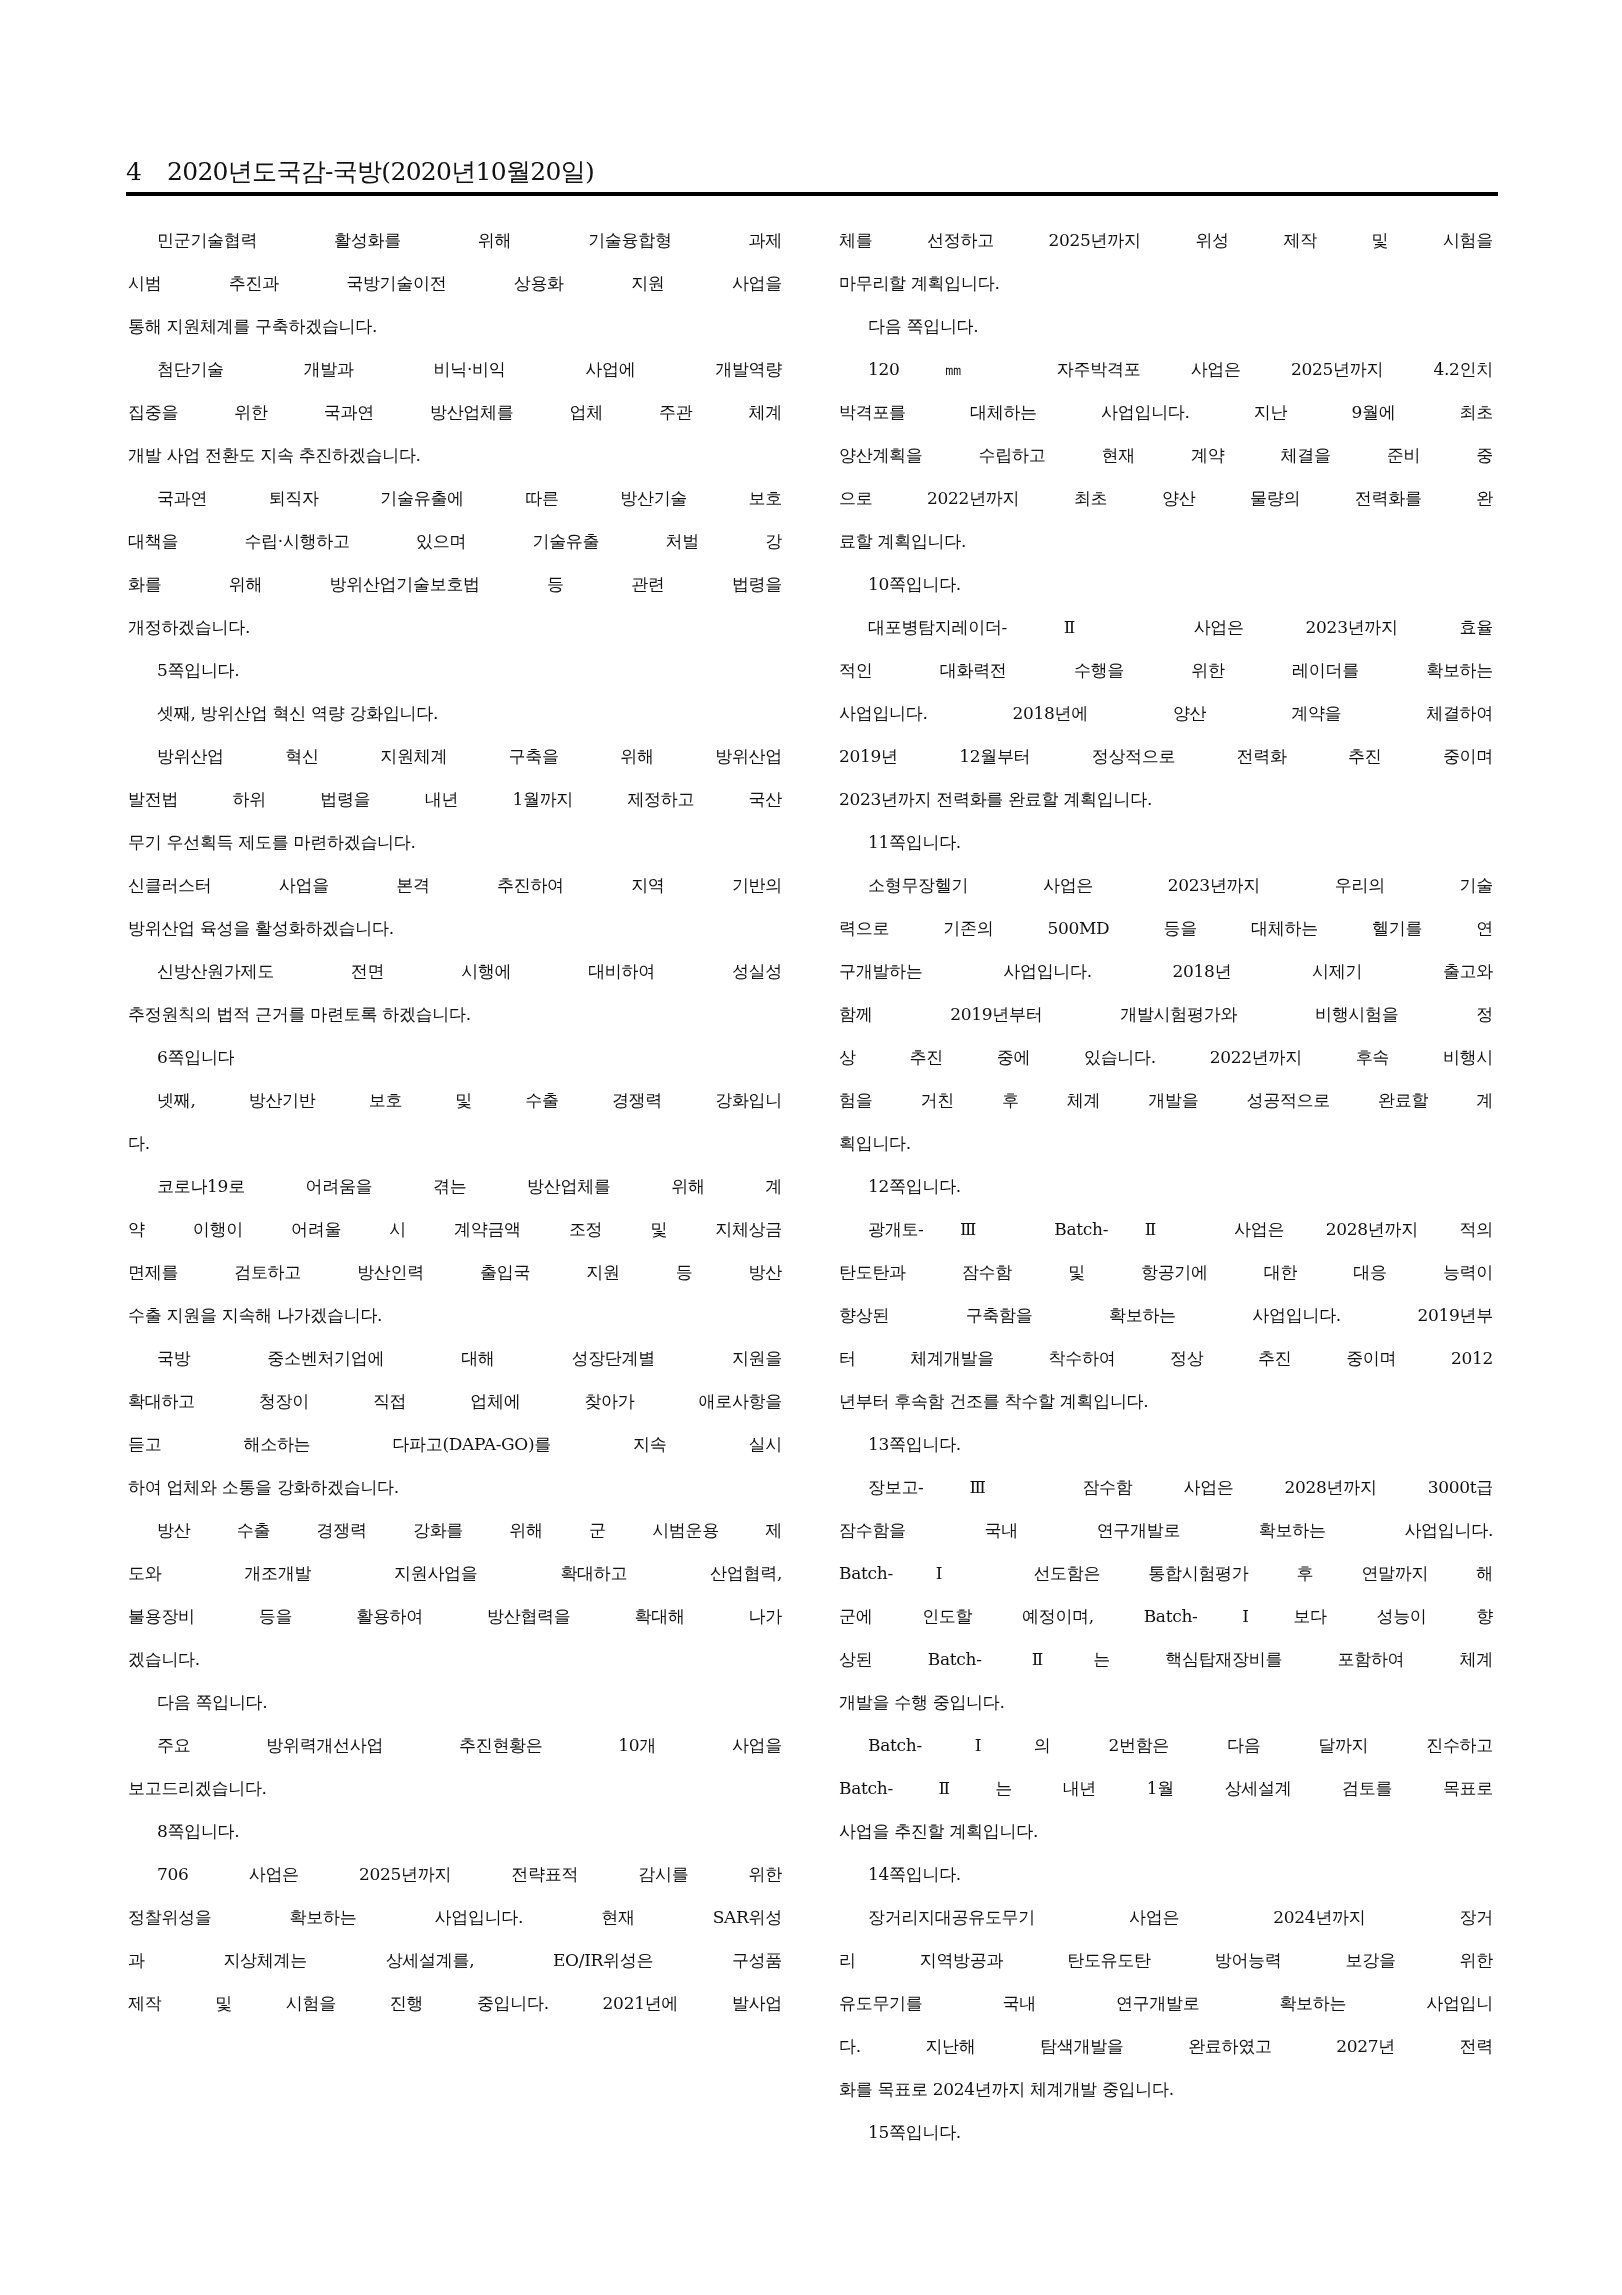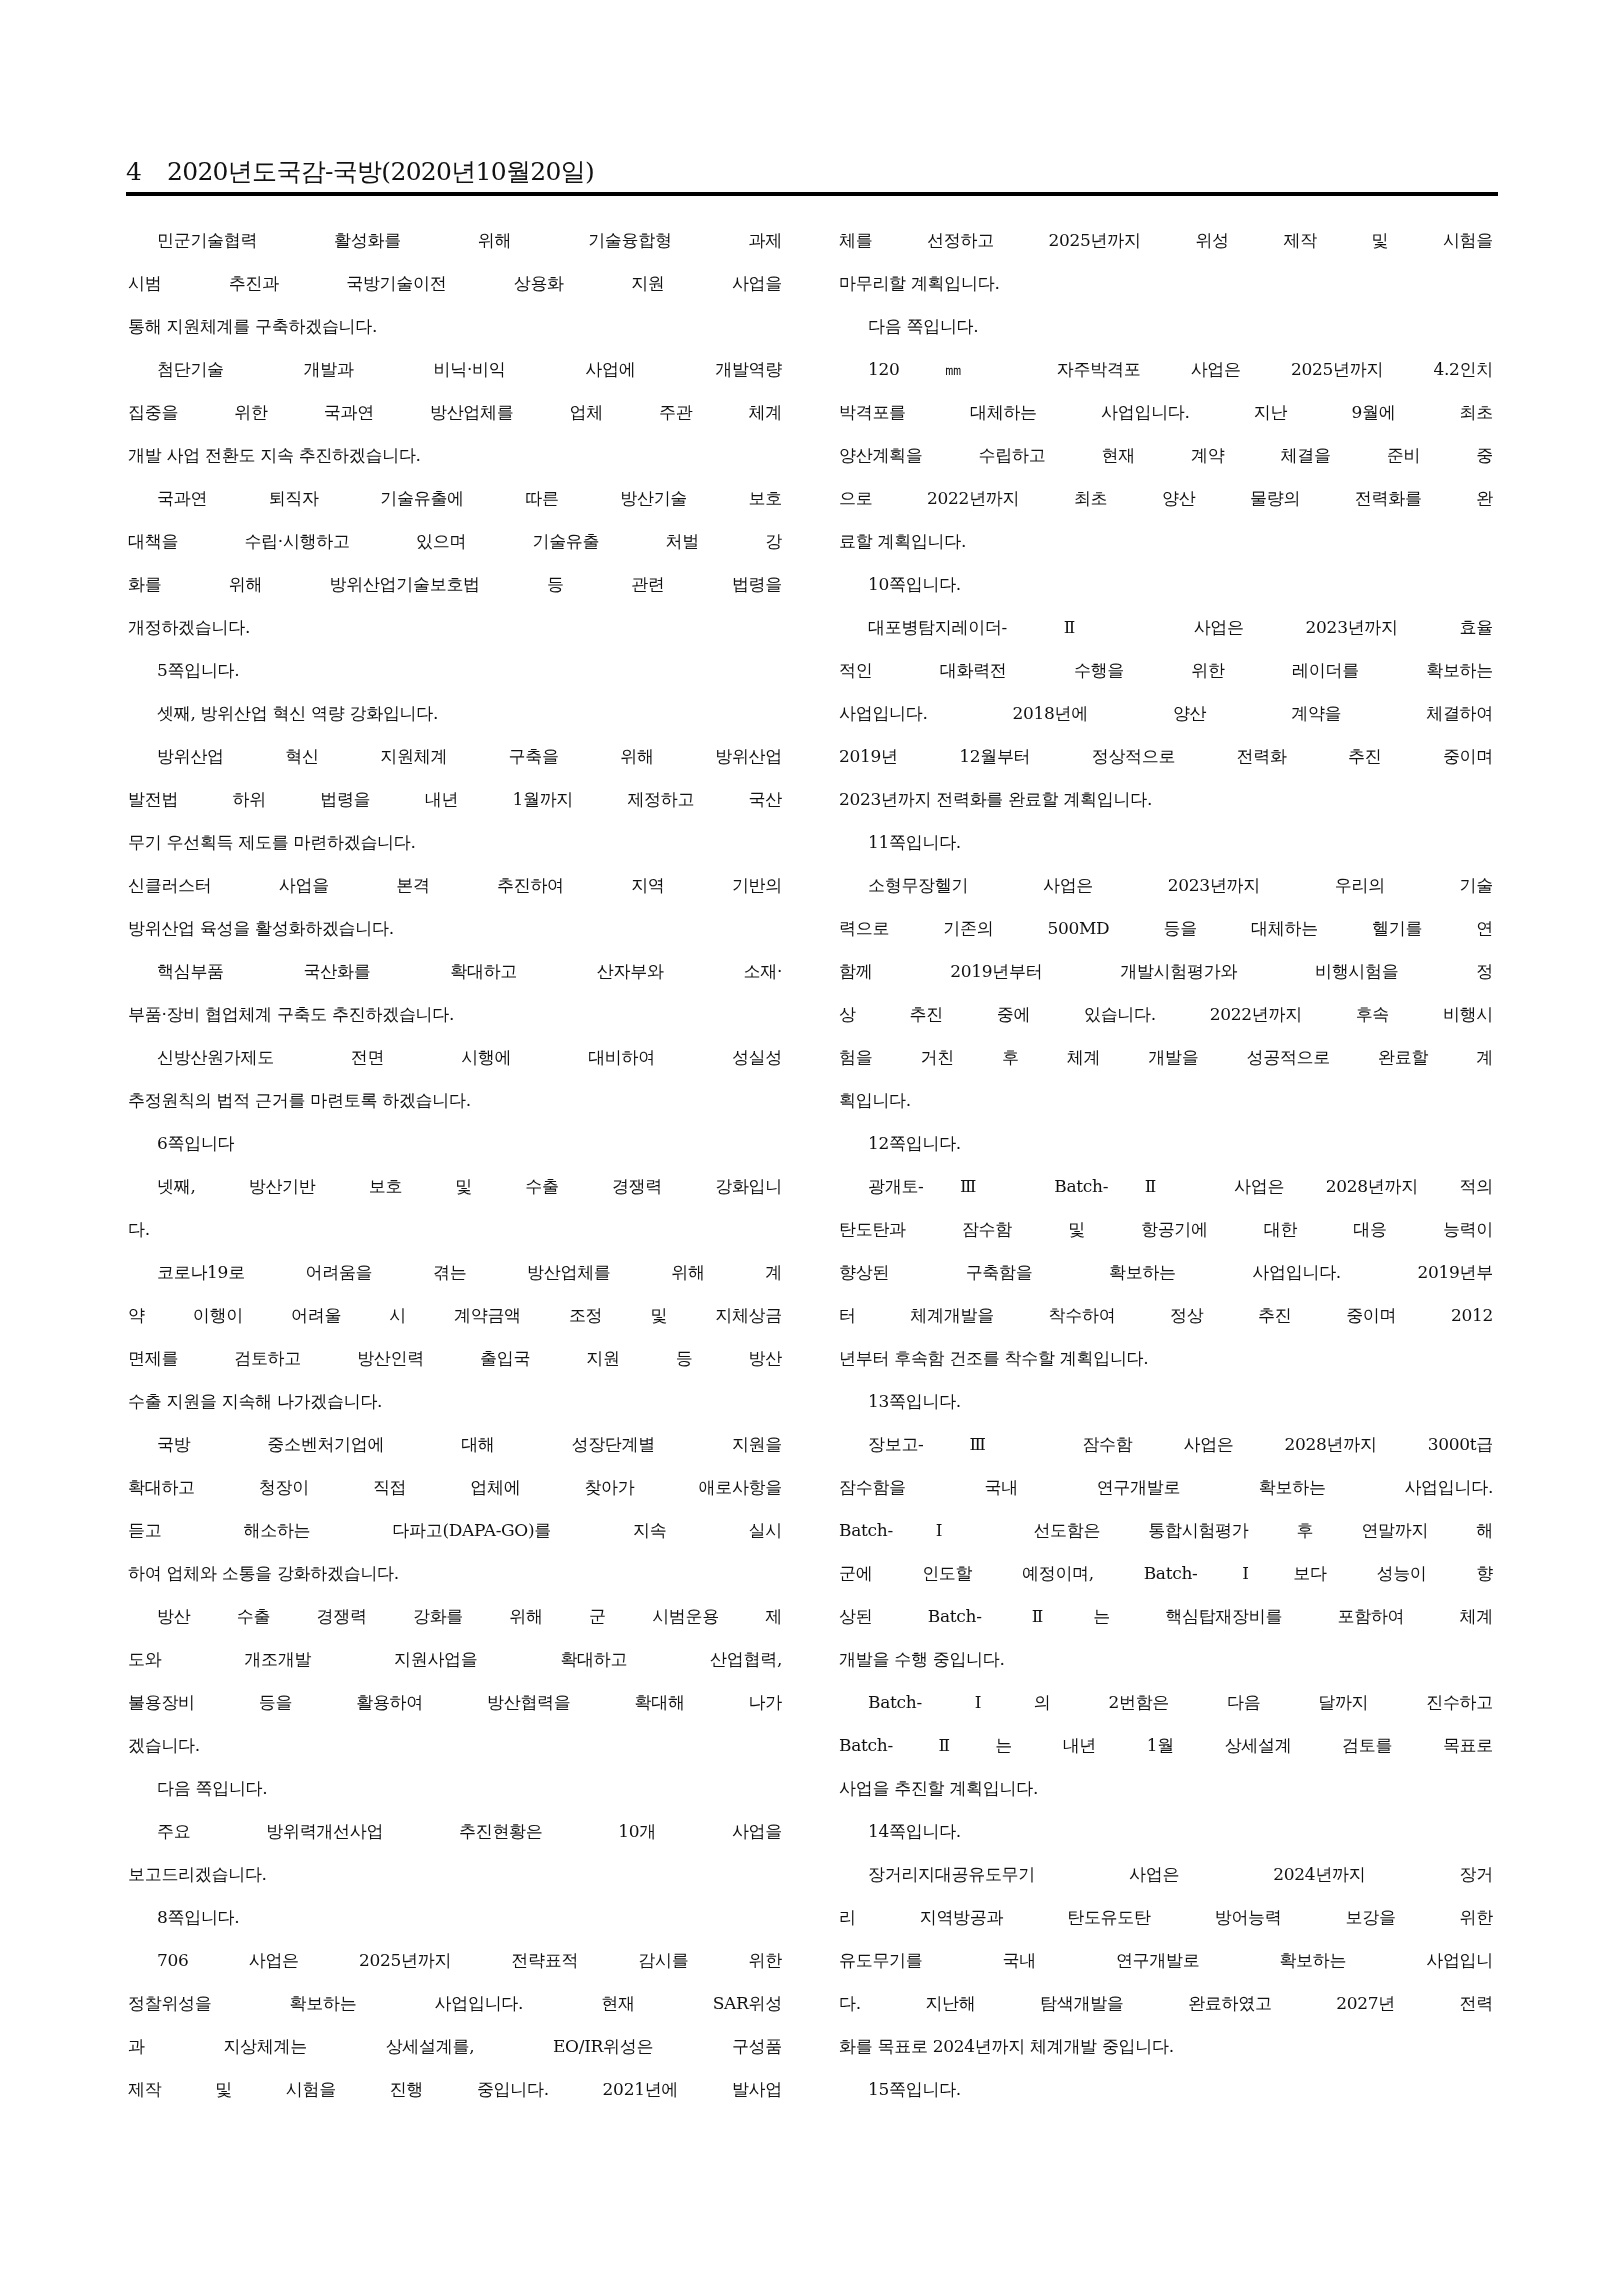--- a/index.html
+++ b/index.html
@@ -60,24 +60,20 @@
       <span class="line last" style="padding-left: 29px;">셋째, 방위산업 혁신 역량 강화입니다.</span>
     </p>
     <p>
       <span class="line" style="padding-left: 29px;">방위산업 혁신 지원체계 구축을 위해 방위산업</span>
       <span class="line">발전법 하위 법령을 내년 1월까지 제정하고 국산</span>
       <span class="line last">무기 우선획득 제도를 마련하겠습니다.</span>
     </p>
     <p>
       <span class="line">신클러스터 사업을 본격 추진하여 지역 기반의</span>
       <span class="line last">방위산업 육성을 활성화하겠습니다.</span>
-    </p>
-    <p>
-      <span class="line" style="padding-left: 29px;">핵심부품 국산화를 확대하고 산자부와 소재·</span>
-      <span class="line last">부품·장비 협업체계 구축도 추진하겠습니다.</span>
     </p>
     <p>
       <span class="line" style="padding-left: 29px;">신방산원가제도 전면 시행에 대비하여 성실성</span>
       <span class="line last">추정원칙의 법적 근거를 마련토록 하겠습니다.</span>
     </p>
     <p>
       <span class="line last" style="padding-left: 29px;">6쪽입니다</span>
     </p>
     <p>
       <span class="line" style="padding-left: 29px;">넷째, 방산기반 보호 및 수출 경쟁력 강화입니</span>
@@ -142,20 +138,21 @@
       <span class="line">사업입니다. 2018년에 양산 계약을 체결하여</span>
       <span class="line">2019년 12월부터 정상적으로 전력화 추진 중이며</span>
       <span class="line last">2023년까지 전력화를 완료할 계획입니다.</span>
     </p>
     <p>
       <span class="line last" style="padding-left: 29px;">11쪽입니다.</span>
     </p>
     <p>
       <span class="line" style="padding-left: 29px;">소형무장헬기 사업은 2023년까지 우리의 기술</span>
       <span class="line">력으로 기존의 500MD 등을 대체하는 헬기를 연</span>
+      <span class="line">구개발하는 사업입니다. 2018년 시제기 출고와</span>
       <span class="line">함께 2019년부터 개발시험평가와 비행시험을 정</span>
       <span class="line">상 추진 중에 있습니다. 2022년까지 후속 비행시</span>
       <span class="line">험을 거친 후 체계 개발을 성공적으로 완료할 계</span>
       <span class="line last">획입니다.</span>
     </p>
     <p>
       <span class="line last" style="padding-left: 29px;">12쪽입니다.</span>
     </p>
     <p>
       <span class="line" style="padding-left: 29px;">광개토-Ⅲ Batch-Ⅱ 사업은 2028년까지 적의</span>

